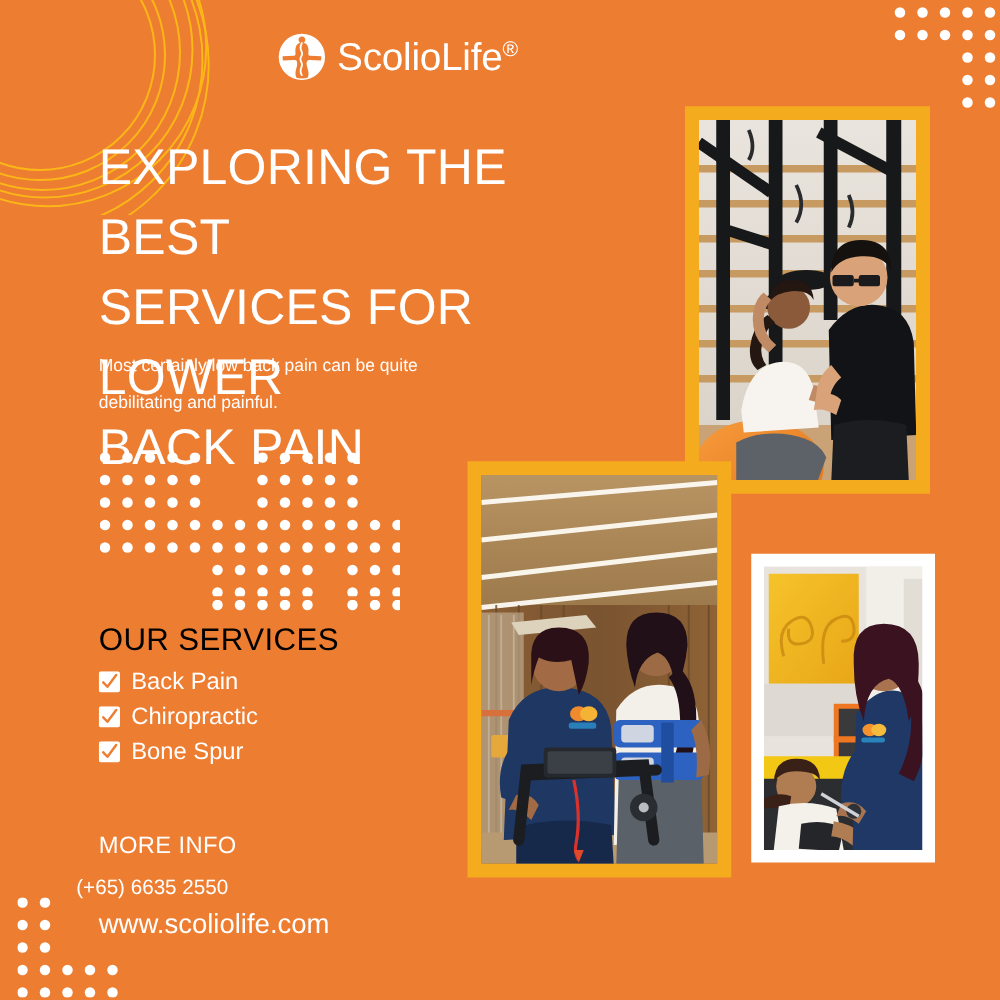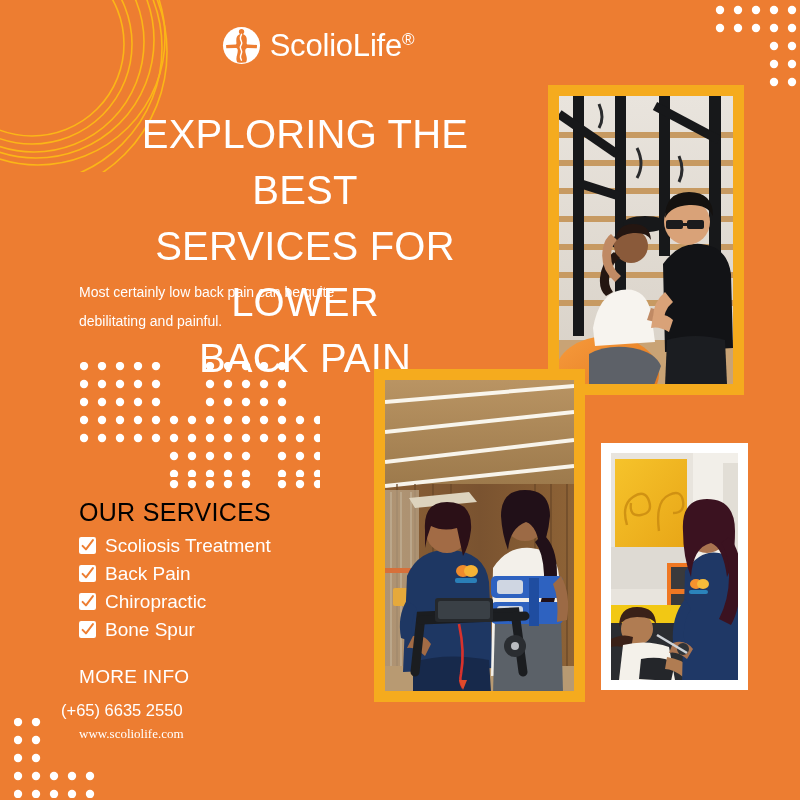--- a/index.html
+++ b/index.html
@@ -30,23 +30,23 @@
   }
   .logo-mark { width:39px; height:39px; flex:0 0 auto; }
   .logo-text {
     color:#ffffff; font-size:31px; letter-spacing:-0.2px;
     font-weight:400; line-height:1; white-space:nowrap;
   }
   .logo-text .reg { font-size:17px; vertical-align:super; }
 
   
   .headline {
-    position:absolute; left:90px; top:106px; width:430px;
+    position:absolute; left:79px; top:106px; width:430px;
     color:#ffffff; font-size:40px; line-height:56px;
-    font-weight:400; letter-spacing:0.2px;text-align:center;
+    font-weight:400; letter-spacing:0.2px;
   }
   .subhead {
     position:absolute; left:79px; top:278px; width:380px;
     color:#ffffff; font-size:14px; line-height:29px; font-weight:400;
   }
 
   
   .services-title {
     position:absolute; left:79px; top:498px;
     color:#000000; font-size:25px; font-weight:400; letter-spacing:0.3px;text-align:center;
@@ -63,21 +63,21 @@
   .info-title {
     position:absolute; left:79px; top:666px;
     color:#ffffff; font-size:19px; font-weight:400; letter-spacing:0.3px;
   }
   .info-phone {
     position:absolute; left:61px; top:701px;
     color:#ffffff; font-size:16.5px; font-weight:400;
   }
   .info-web {
     position:absolute; left:79px; top:726px;
-    color:#ffffff; font-size:13px; font-weight:400;font-family:Liberation Serif, serif;
+    color:#ffffff; font-size:22px; font-weight:400;
   }
 
   
   .photo-frame { position:absolute; overflow:hidden; }
   .photo-frame .inner { position:absolute; overflow:hidden; }
   .photo-frame svg { display:block; }
 
   #photo-top    { left:548px; top:85px;  width:196px; height:310px; background:#F5AB1E; }
   #photo-top .inner { left:11px; top:11px; width:174px; height:288px; }
 
@@ -261,27 +261,20 @@
   </h1>
 
   <p class="subhead">
     <span>Most certainly low back pain can be quite</span><br>
     <span>debilitating and painful.</span>
   </p>
 
   <h2 class="services-title">OUR SERVICES</h2>
   <div class="services-list">
 
-    <div class="svc-item">
-      <svg class="svc-box" viewBox="0 0 20 20">
-        <rect x="0" y="0" width="20" height="20" rx="2.5" fill="#FFFFFF"></rect>
-        <path d="M4.2 10.4 L8.2 14.6 L16.4 3.6" fill="none" stroke="#ED7D31" stroke-width="2.3" stroke-linecap="round" stroke-linejoin="round"></path>
-      </svg>
-      <span class="svc-label">Scoliosis Treatment</span>
-    </div>
 
     <div class="svc-item">
       <svg class="svc-box" viewBox="0 0 20 20">
         <rect x="0" y="0" width="20" height="20" rx="2.5" fill="#FFFFFF"></rect>
         <path d="M4.2 10.4 L8.2 14.6 L16.4 3.6" fill="none" stroke="#ED7D31" stroke-width="2.3" stroke-linecap="round" stroke-linejoin="round"></path>
       </svg>
       <span class="svc-label">Back Pain</span>
     </div>
 
     <div class="svc-item">

